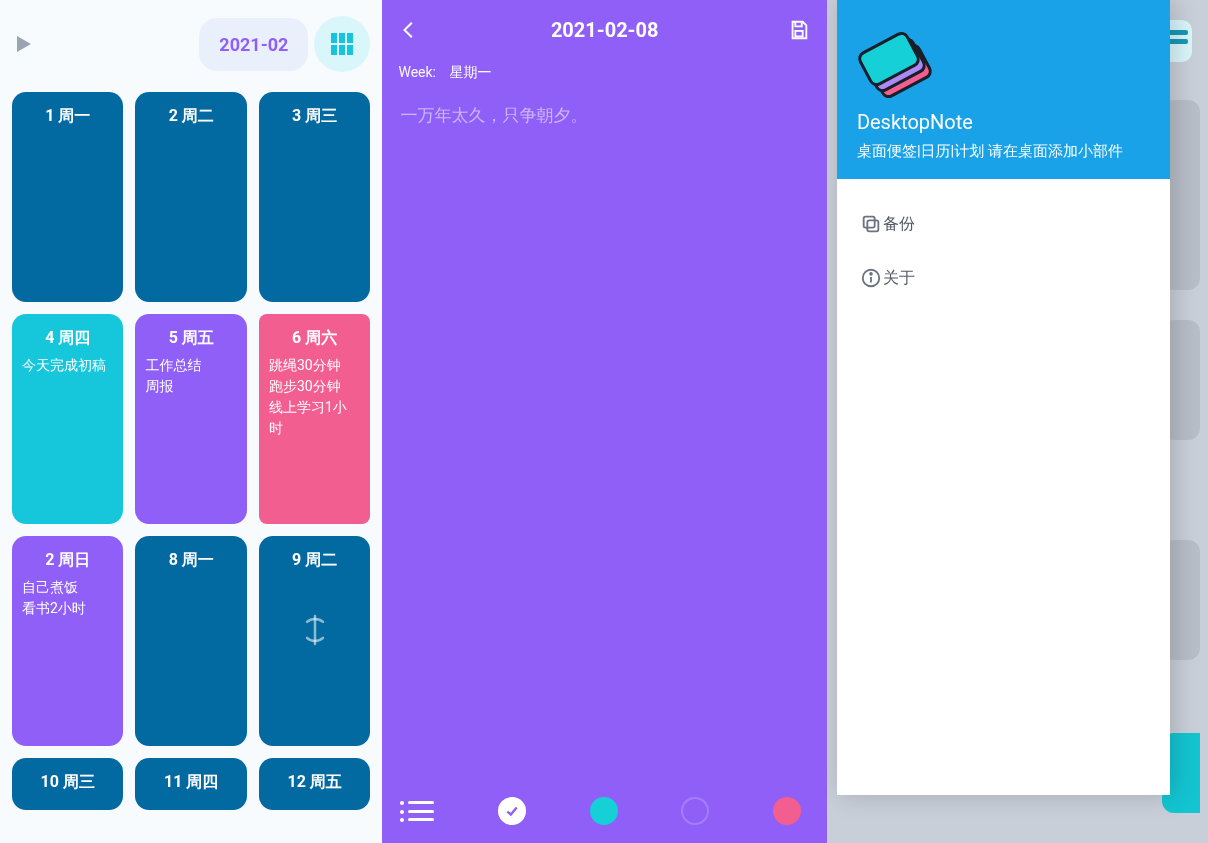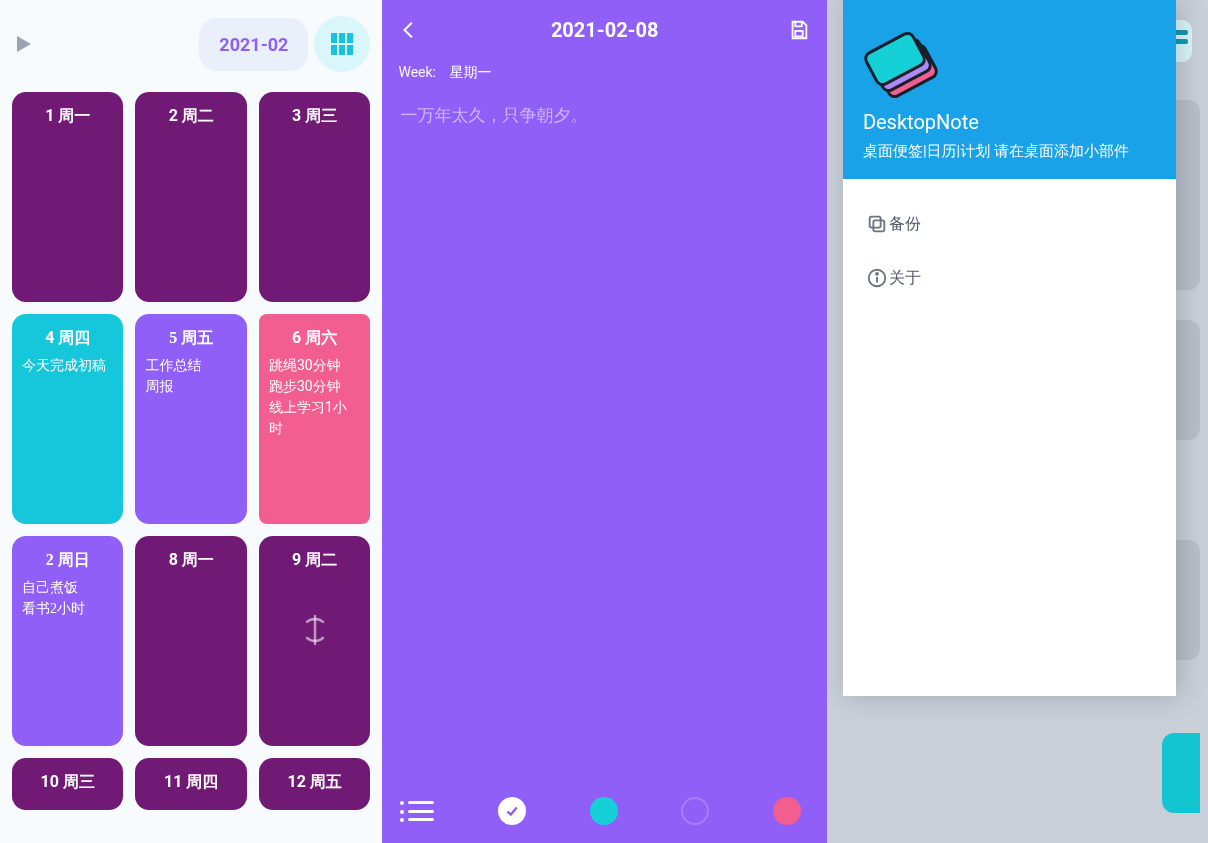--- a/index.html
+++ b/index.html
@@ -67,23 +67,23 @@
   }
   .card {
     border-radius: 14px;
     padding: 12px 10px;
     color: #fff;
     font-size: 14px;
     line-height: 1.45;
     position: relative;
     overflow: hidden;
   }
-  .card.gray { background: #701a75; }
+  .card.gray { background: #0369a1; }
   .card.cyan { background: #16c7db; }
-  .card.purple { background: #8f5ff7; font-family: Liberation Serif, serif; }
+  .card.purple { background: #8f5ff7; }
   .card.pink { background: #f35e91; border-radius: 8px; }
   .card .hdr {
     font-weight: 700;
     text-align: center;
     font-size: 16px;
     margin-bottom: 6px;
   }
   .card.gray .hdr { color: #fff; }
   .card .body { font-size: 14px; line-height: 1.5; }
   .today-mark {
@@ -197,23 +197,23 @@
   }
   .p3-bg .bars span { height:5px; background:#1798b5; border-radius:2px; }
   .p3-bg .stub {
     position:absolute; right:8px;
     width:38px; height:120px;
     border-radius:12px;
     background:#b8bec8;
   }
   .p3-drawer {
     position:absolute;
-    top:0; left:16px;
+    top:0; left:10px;
     width: 333px;
-    height: 696px;
+    height: 795px;
     background: #fff;
     box-shadow: 4px 0 24px rgba(0,0,0,0.18);
     display:flex; flex-direction:column;
   }
   .p3-top {
     background: #1aa2e8;
     padding: 36px 20px 18px;
     color: #fff;
   }
   .p3-logo {

